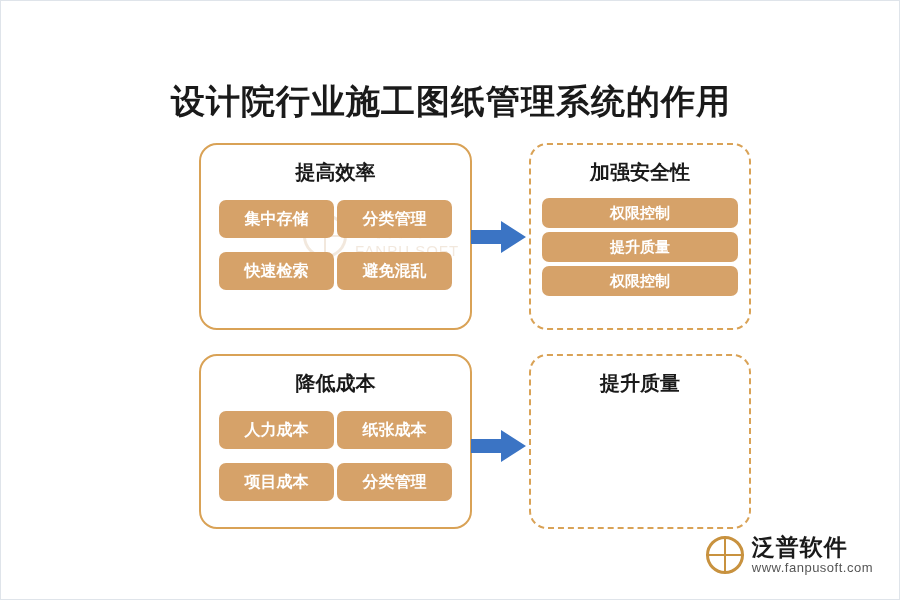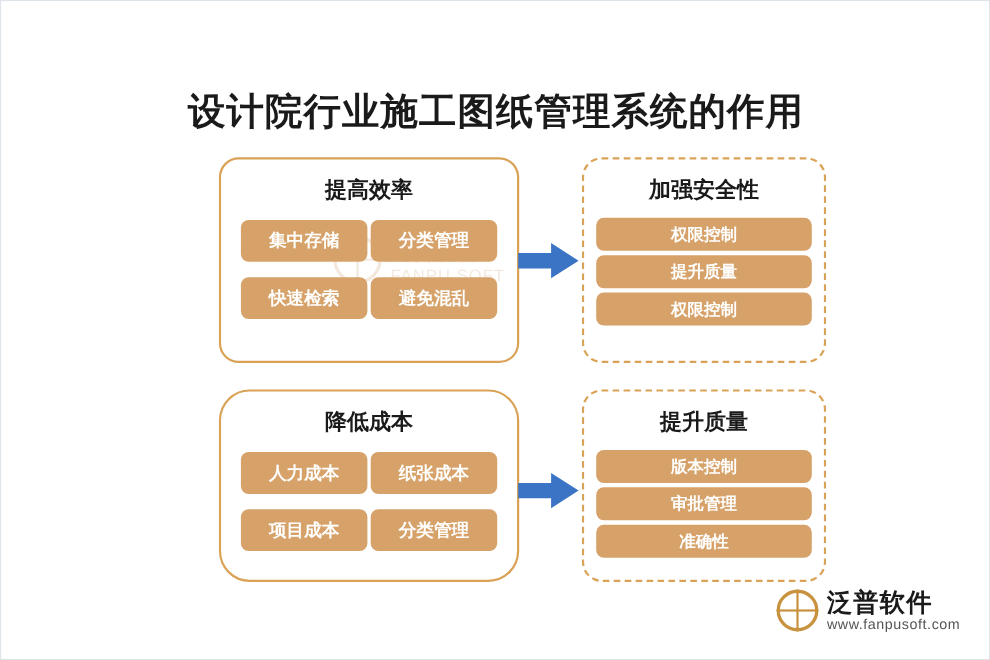--- a/index.html
+++ b/index.html
@@ -195,21 +195,21 @@
   }
   .chips-stack .chip {
     width: 196px;
     height: 30px;
     margin-bottom: 4px;
     font-size: 15px;
   }
   
   #panel-efficiency { left: 198px; top: 142px; width: 273px; height: 187px; }
   #panel-security   { left: 528px; top: 142px; width: 222px; height: 187px; }
-  #panel-cost       { left: 198px; top: 353px; width: 273px; height: 175px; border-radius: 28px; }
+  #panel-cost       { left: 198px; top: 353px; width: 273px; height: 175px; }
   #panel-quality    { left: 528px; top: 353px; width: 222px; height: 175px; }
 
   
   .arrow {
     position: absolute;
     width: 56px;
     height: 34px;
   }
   #arrow-top { left: 470px; top: 219px; }
   #arrow-bottom { left: 470px; top: 428px; }
@@ -251,25 +251,20 @@
     <div class="chips-grid">
       <div class="chip">人力成本</div>
       <div class="chip">纸张成本</div>
       <div class="chip">项目成本</div>
       <div class="chip">分类管理</div>
     </div>
   </div>
 
   <div class="panel dashed" id="panel-quality">
     <div class="panel-title">提升质量</div>
-    <div class="chips-stack">
-      <div class="chip">版本控制</div>
-      <div class="chip">审批管理</div>
-      <div class="chip">准确性</div>
-    </div>
   </div>
 
   <svg class="arrow" id="arrow-top" viewBox="0 0 56 34">
     <polygon points="0,10 30,10 30,1 55,17 30,33 30,24 0,24" fill="#3b74c4"></polygon>
   </svg>
   <svg class="arrow" id="arrow-bottom" viewBox="0 0 56 34">
     <polygon points="0,10 30,10 30,1 55,17 30,33 30,24 0,24" fill="#3b74c4"></polygon>
   </svg>
 
   <div class="brand">

